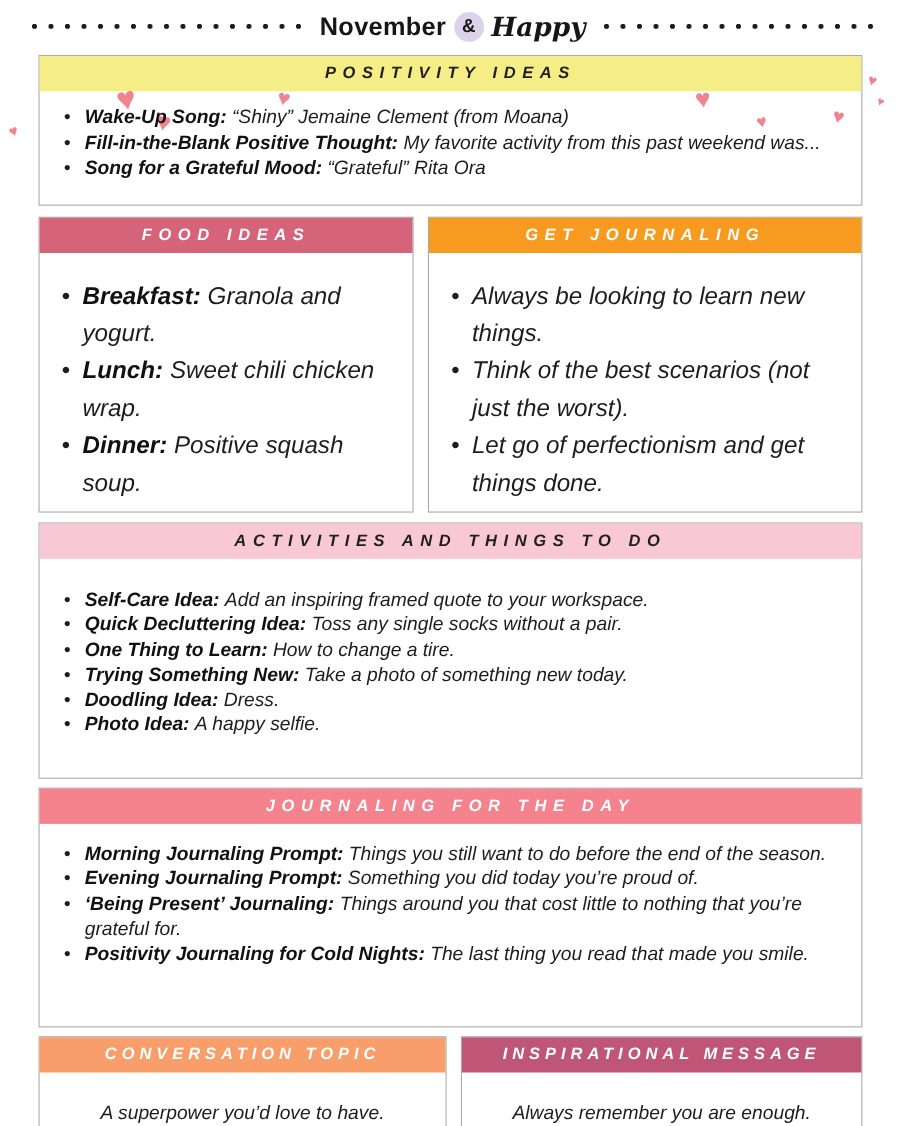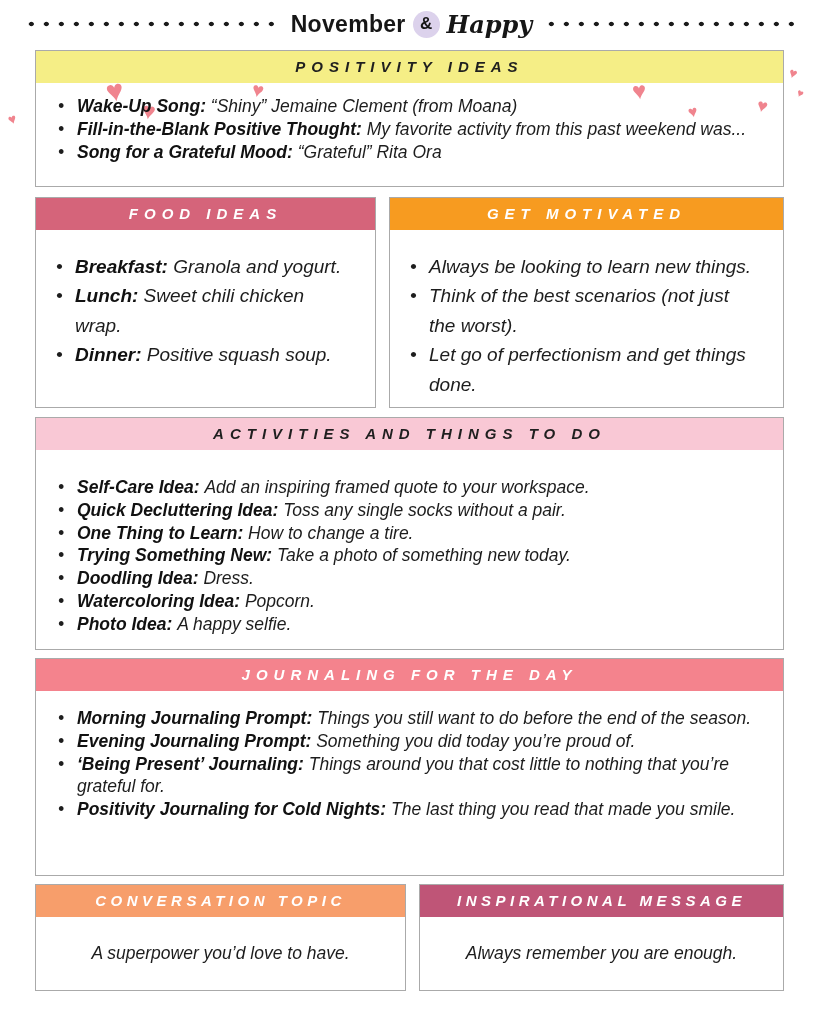--- a/index.html
+++ b/index.html
@@ -55,21 +55,21 @@
   }
   .band.tight { letter-spacing:4.5px; }
   ul.items { list-style:none; }
   ul.items li { position:relative; padding-left:27px; }
   ul.items li::before {
     content:"\2022"; position:absolute; left:8px; top:0;
     font-size:1em; color:#1d1d1d;
   }
   ul.items b { color:#111; }
   .bullets-wide { padding:12px 28px 8px 14px; font-size:17.5px; line-height:1.3; min-height:103px; }
-  .bullets-tall { padding:22px 24px 8px 12px; font-size:19px; line-height:1.55; min-height:136px; }
+  .bullets-tall { padding:22px 24px 8px 12px; font-size:22px; line-height:1.55; min-height:136px; }
   .row { display:flex; gap:13px; }
   .col-food { flex:0 0 341px; }
   .col-motiv { flex:1; }
   .sec1 { margin-top:8px; }
   .sec2 { margin-top:10px; }
   .sec3 { margin-top:9px; }
   .sec3 .bullets-wide { padding-top:26px; min-height:199px; }
   .sec4 { margin-top:8px; }
   .sec4 .bullets-wide { padding-top:16px; min-height:184px; }
   .sec5 { margin-top:8px; }
@@ -122,38 +122,37 @@
     <div class="row sec2">
       <section class="box col-food">
         <div class="band" style="background: rgb(213, 100, 122); color: rgb(255, 255, 255);">FOOD IDEAS</div>
         <ul class="items bullets-tall">
             <li><b>Breakfast: </b><span>Granola and yogurt.</span></li>
             <li><b>Lunch: </b><span>Sweet chili chicken wrap.</span></li>
             <li><b>Dinner: </b><span>Positive squash soup.</span></li>
           </ul>
       </section>
       <section class="box col-motiv">
-        <div class="band" style="background: rgb(247, 155, 32); color: rgb(255, 255, 255);">GET MOTIVATED</div>
+        <div class="band" style="background: rgb(247, 155, 32); color: rgb(255, 255, 255);">GET JOURNALING</div>
         <ul class="items bullets-tall">
             <li><span>Always be looking to learn new things.</span></li>
             <li><span>Think of the best scenarios (not just the worst).</span></li>
             <li><span>Let go of perfectionism and get things done.</span></li>
           </ul>
       </section>
     </div>
 
     <section class="box sec3">
       <div class="band" style="background: rgb(249, 200, 213); color: rgb(31, 31, 31);">ACTIVITIES AND THINGS TO DO</div>
       <ul class="items bullets-wide">
           <li><b>Self-Care Idea: </b><span>Add an inspiring framed quote to your workspace.</span></li>
           <li><b>Quick Decluttering Idea: </b><span>Toss any single socks without a pair.</span></li>
           <li><b>One Thing to Learn: </b><span>How to change a tire.</span></li>
           <li><b>Trying Something New: </b><span>Take a photo of something new today.</span></li>
           <li><b>Doodling Idea: </b><span>Dress.</span></li>
-          <li><b>Watercoloring Idea: </b><span>Popcorn.</span></li>
           <li><b>Photo Idea: </b><span>A happy selfie.</span></li>
         </ul>
     </section>
 
     <section class="box sec4">
       <div class="band" style="background: rgb(244, 131, 141); color: rgb(255, 255, 255);">JOURNALING FOR THE DAY</div>
       <ul class="items bullets-wide">
           <li><b>Morning Journaling Prompt: </b><span>Things you still want to do before the end of the season.</span></li>
           <li><b>Evening Journaling Prompt: </b><span>Something you did today you’re proud of.</span></li>
           <li><b>‘Being Present’ Journaling: </b><span>Things around you that cost little to nothing that you’re grateful for.</span></li>

